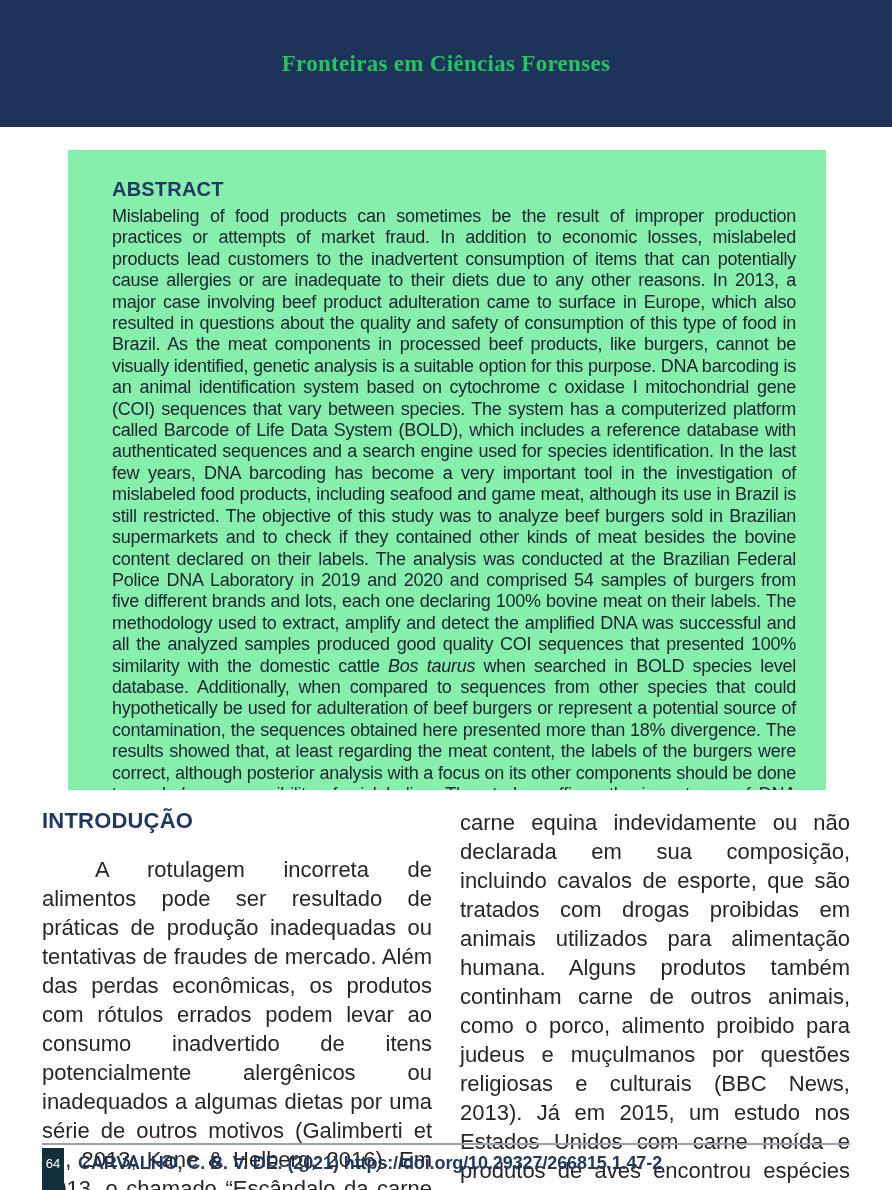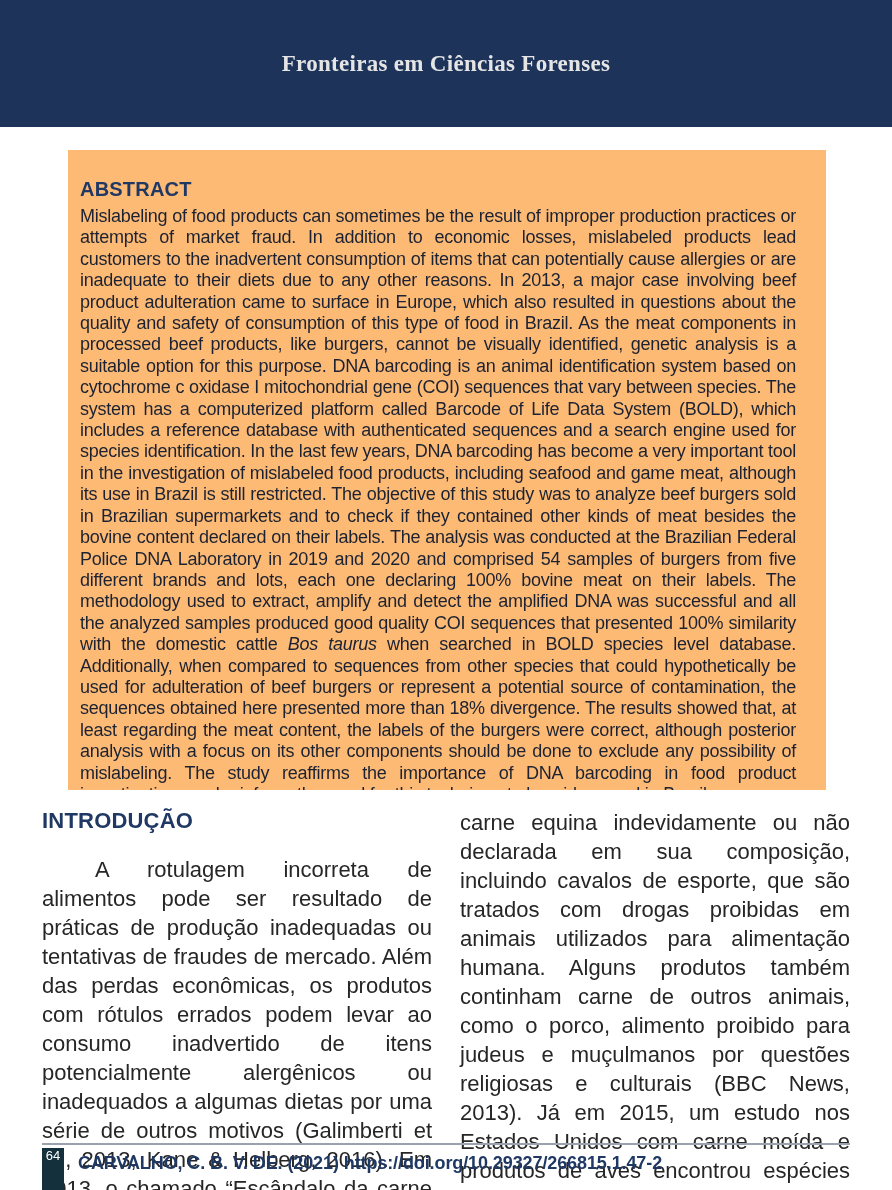--- a/index.html
+++ b/index.html
@@ -19,30 +19,30 @@
     background: #1d3359;
     display: flex;
     align-items: center;
     justify-content: center;
   }
   .journal-title {
     font-family: "Liberation Serif", serif;
     font-weight: 700;
     font-size: 23px;
     letter-spacing: 0.3px;
-    color: #e5e5e5;
+    color: #22c55e;
   }
 
   
   .abstract-box {
     position: absolute;
     top: 150px; left: 68px;
     width: 758px; height: 640px;
-    background: #fdba74;
-    padding: 28px 30px 0 12px;
+    background: #86efac;
+    padding: 28px 30px 0 44px;
     overflow: hidden;
   }
   .abstract-heading {
     color: #1f3864;
     font-weight: 700;
     font-size: 20px;
     letter-spacing: 0.2px;
     margin-bottom: 5px;
   }
   .abstract-body {
@@ -99,21 +99,21 @@
     display: flex;
     align-items: flex-start;
   }
   .page-number-badge {
     width: 22px; height: 42px;
     background: #14303c;
     color: #ffffff;
     font-size: 13px;
     display: flex;
     justify-content: center;
-    padding-top: 0;
+    padding-top: 8px;
   }
   .footer-citation {
     margin-left: 14px;
     margin-top: 5px;
     color: #1f3864;
     font-weight: 700;
     font-size: 18px;
     letter-spacing: -0.1px;
   }
 </style>

